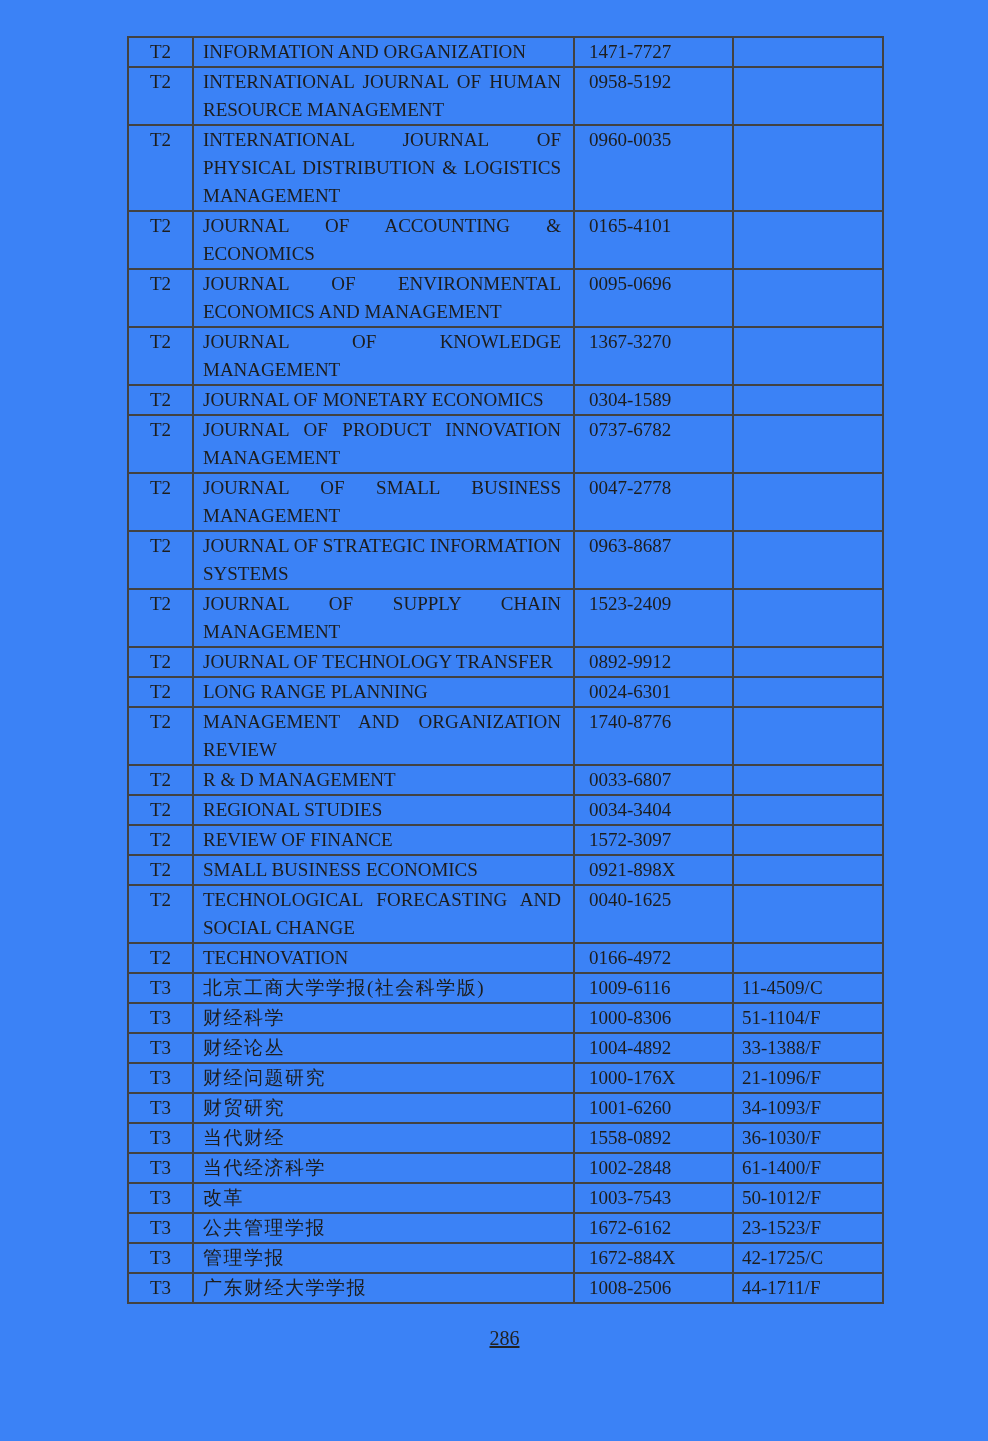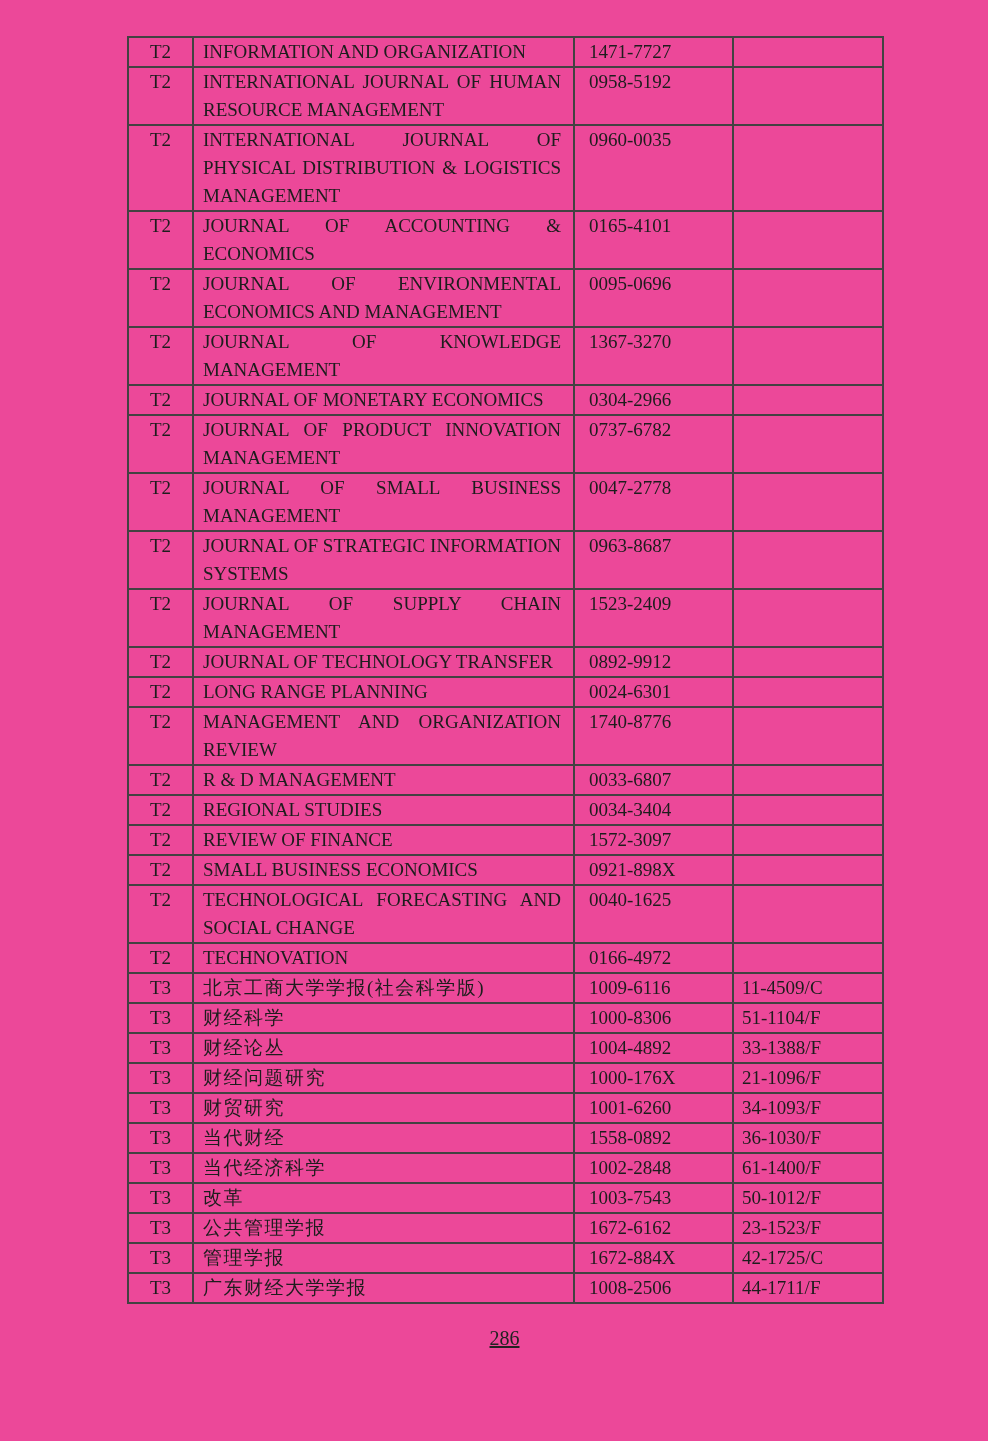--- a/index.html
+++ b/index.html
@@ -1,21 +1,21 @@
 <!DOCTYPE html>
 <html><head>
 <meta charset="utf-8">
 <style>
   html, body { margin: 0; padding: 0; }
   body { background: #e8e8e8; }
   .page {
     position: relative;
     width: 988px;
     height: 1441px;
-    background: #ec4899;
+    background: #3b82f6;
     font-family: "Liberation Serif", "DejaVu Serif", serif;
     color: #1d1d1d;
     overflow: hidden;
   }
   table.journal-table {
     position: absolute;
     left: 127px;
     top: 36px;
     width: 755px;
     border-collapse: collapse;
@@ -103,21 +103,21 @@
         </tr>
         <tr>
           <td class="tier">T2</td>
           <td class="name">JOURNAL OF KNOWLEDGE MANAGEMENT</td>
           <td class="issn">1367-3270</td>
           <td class="cn"></td>
         </tr>
         <tr>
           <td class="tier">T2</td>
           <td class="name">JOURNAL OF MONETARY ECONOMICS</td>
-          <td class="issn">0304-2966</td>
+          <td class="issn">0304-1589</td>
           <td class="cn"></td>
         </tr>
         <tr>
           <td class="tier">T2</td>
           <td class="name">JOURNAL OF PRODUCT INNOVATION MANAGEMENT</td>
           <td class="issn">0737-6782</td>
           <td class="cn"></td>
         </tr>
         <tr>
           <td class="tier">T2</td>

